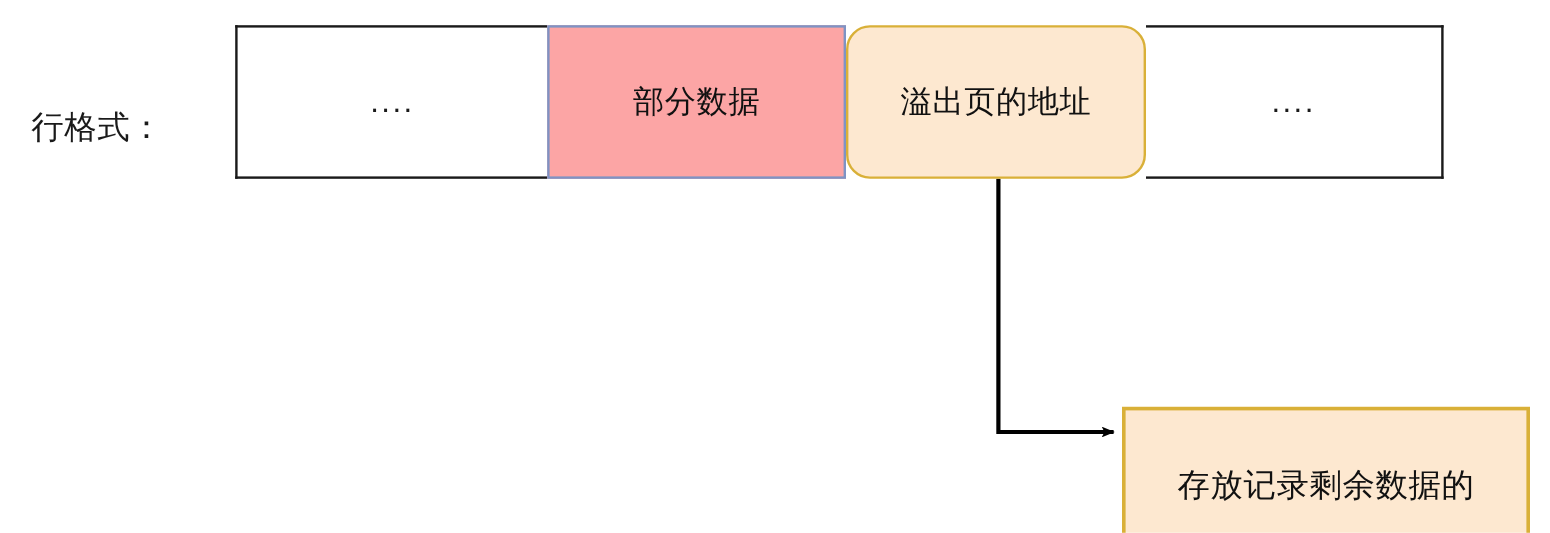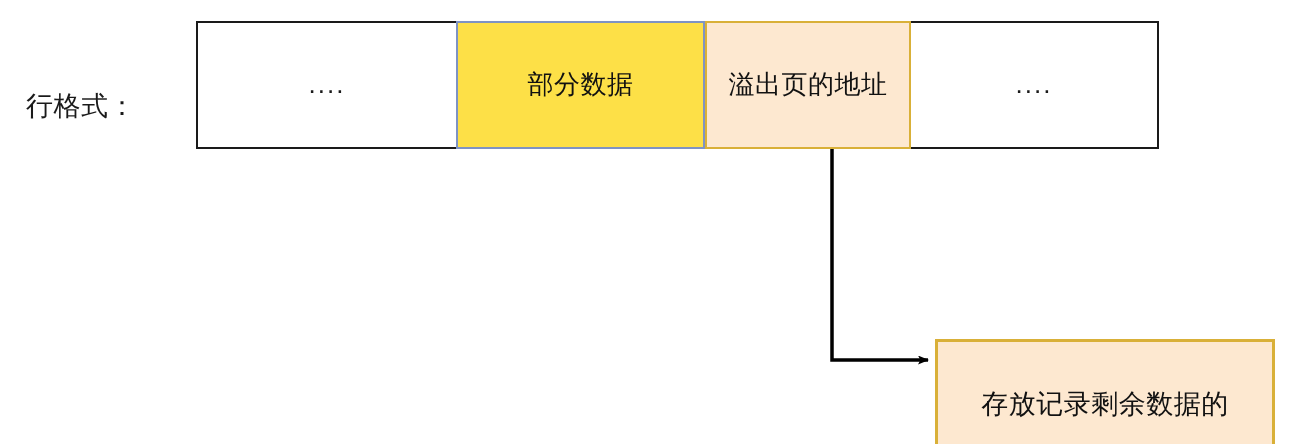--- a/index.html
+++ b/index.html
@@ -56,21 +56,21 @@
   }
 
   .cell-plain {
     background: #ffffff;
     border: 2.5px solid #1a1a1a;
   }
   .cell-plain.first { border-right-width: 0; }
   .cell-plain.last  { border-left-width: 0; }
 
   .cell-data {
-    background: #fde047;
+    background: #fca5a5;
     border: 2px solid #7e93c4;
   }
 
   .cell-pointer {
     background: #fde8d0;
     border: 2px solid #d9b038;
   }
 
   .ellipsis-dots {
     font-size: 26px;
@@ -115,21 +115,21 @@
 
 <div class="row-label">行格式：</div>
 
 <div class="row-format-table">
   <div class="cell cell-plain first" style="width:260px;">
     <span class="ellipsis-dots">....</span>
   </div>
   <div class="cell cell-data" style="width:249px;">
     <span>部分数据</span>
   </div>
-  <div class="cell cell-pointer" style="width:206px;">
+  <div class="cell cell-pointer" style="width:250px;border-radius:20px;">
     <span>溢出页的地址</span>
   </div>
   <div class="cell cell-plain last" style="width:248px;">
     <span class="ellipsis-dots">....</span>
   </div>
 </div>
 
 <div class="overflow-page-box">
   <div class="box-text">
     <span>存放记录剩余数据的</span><br>

